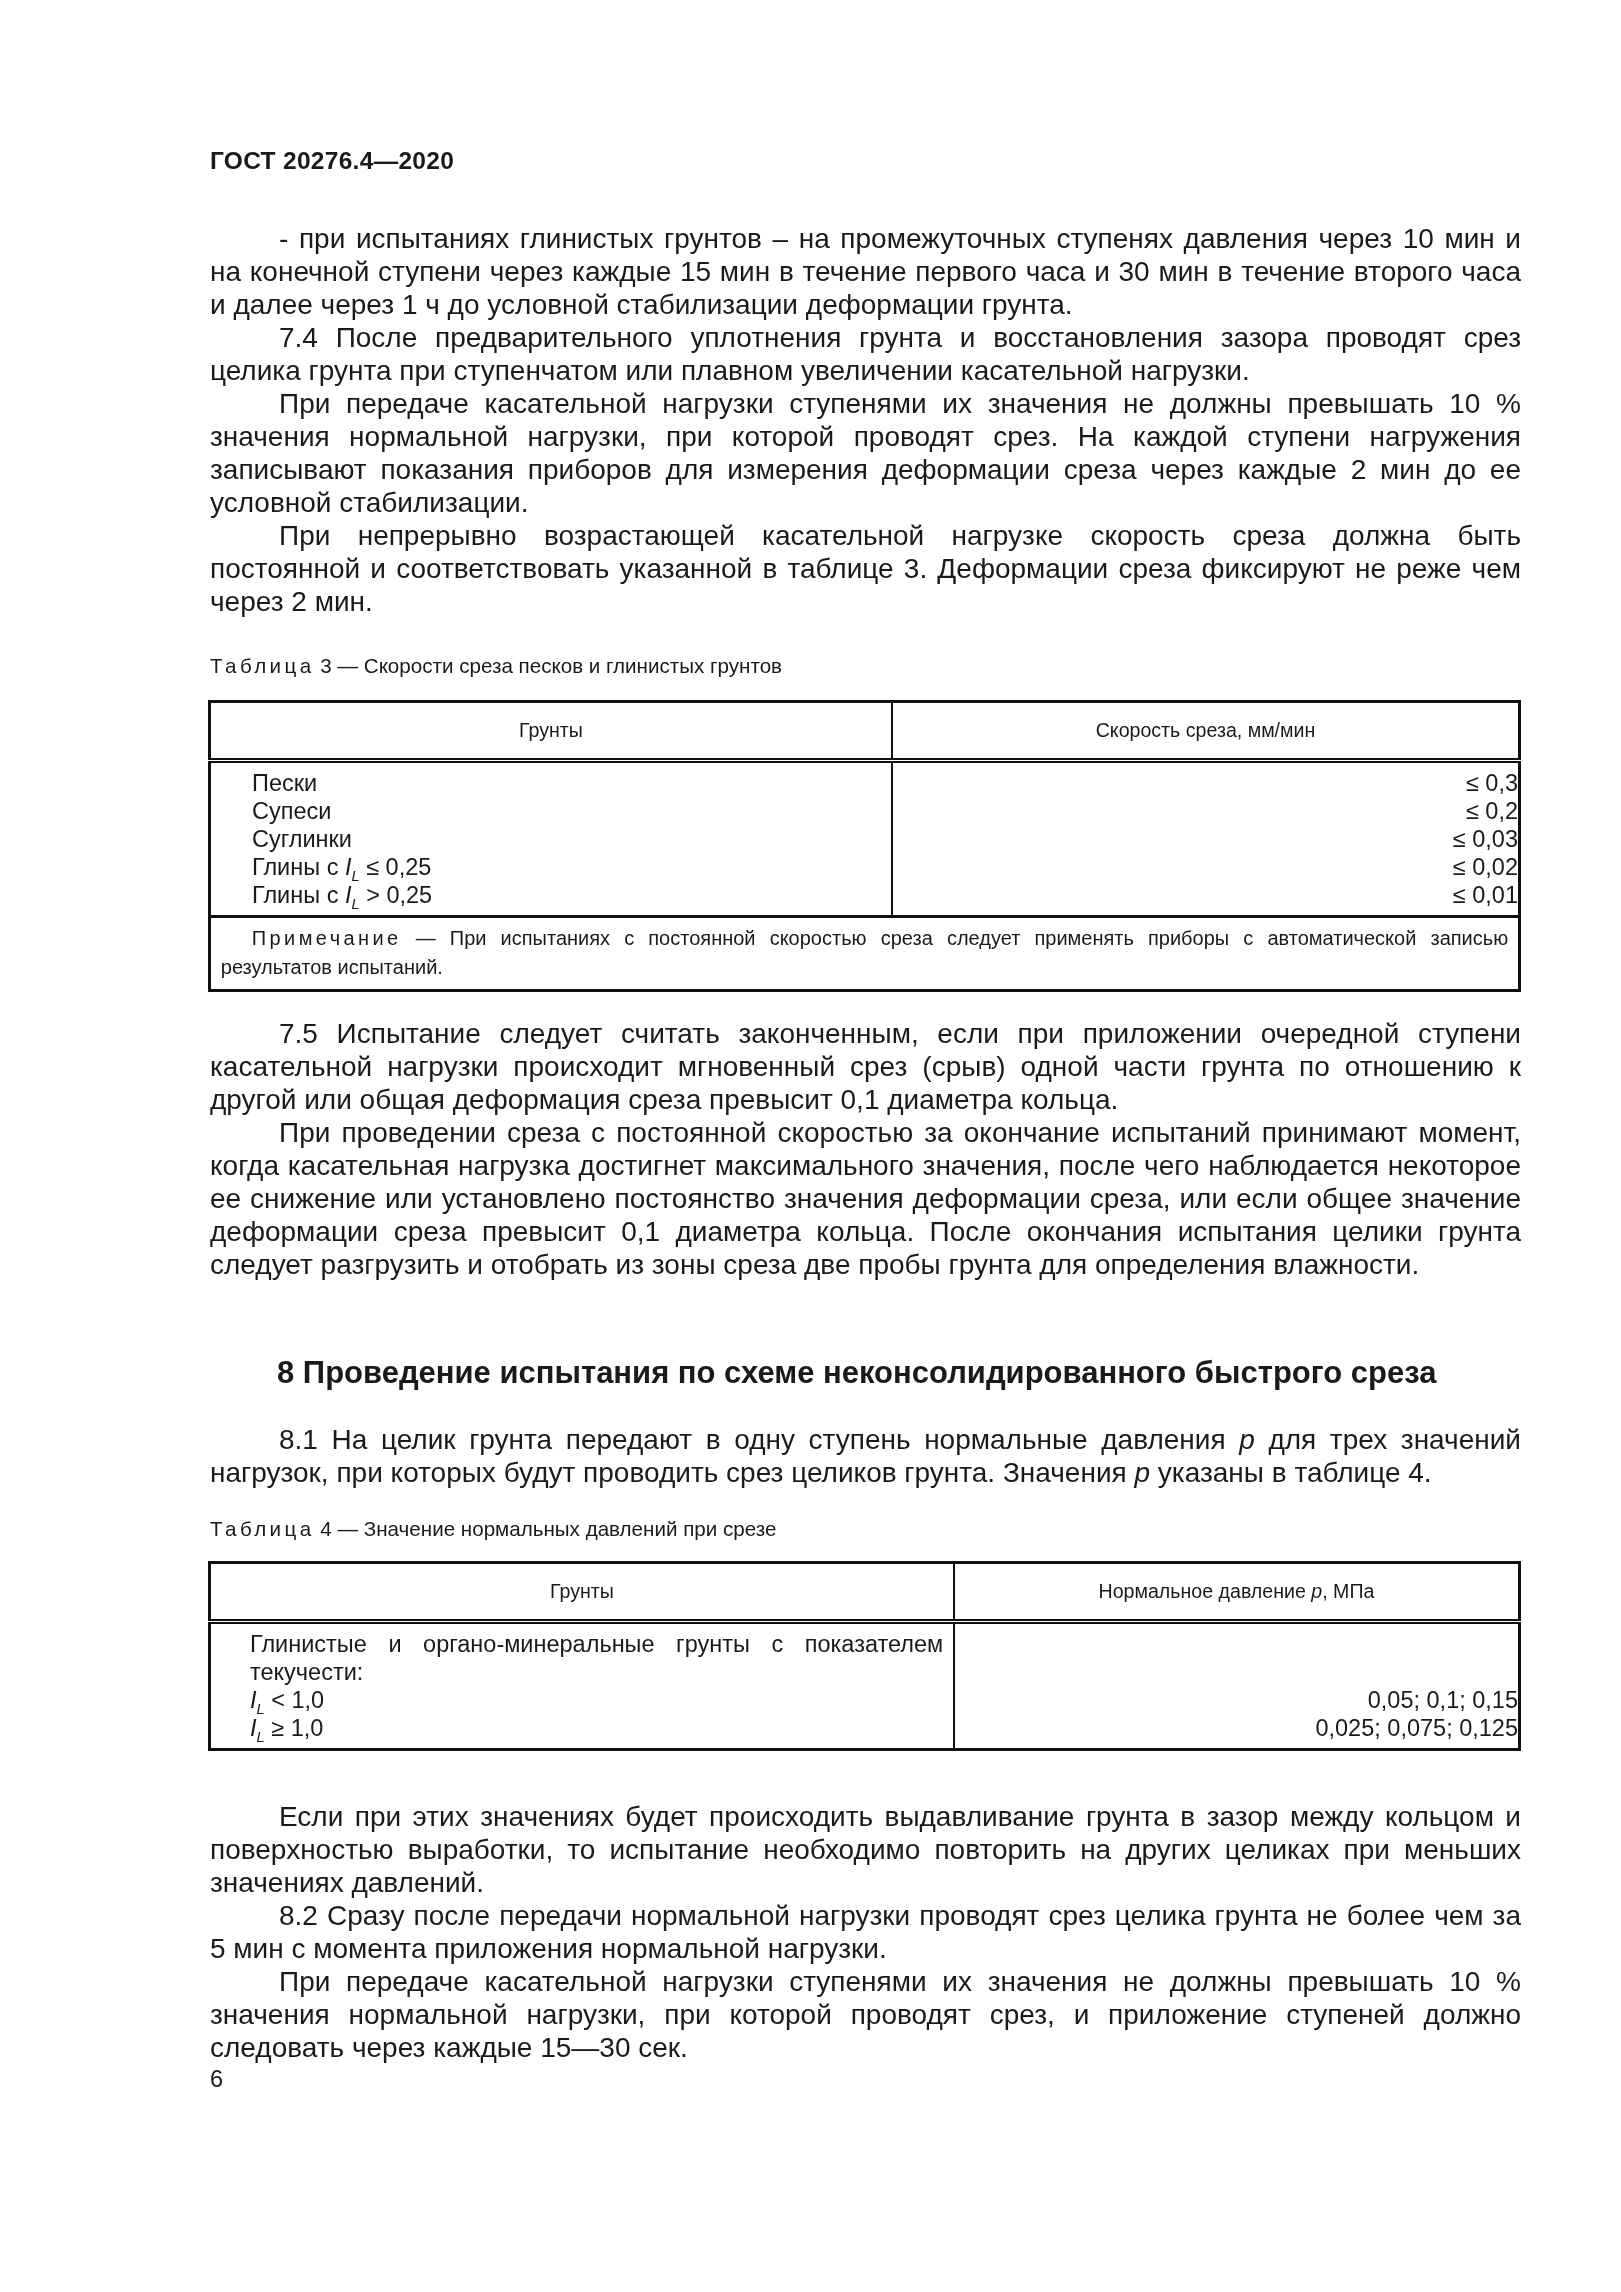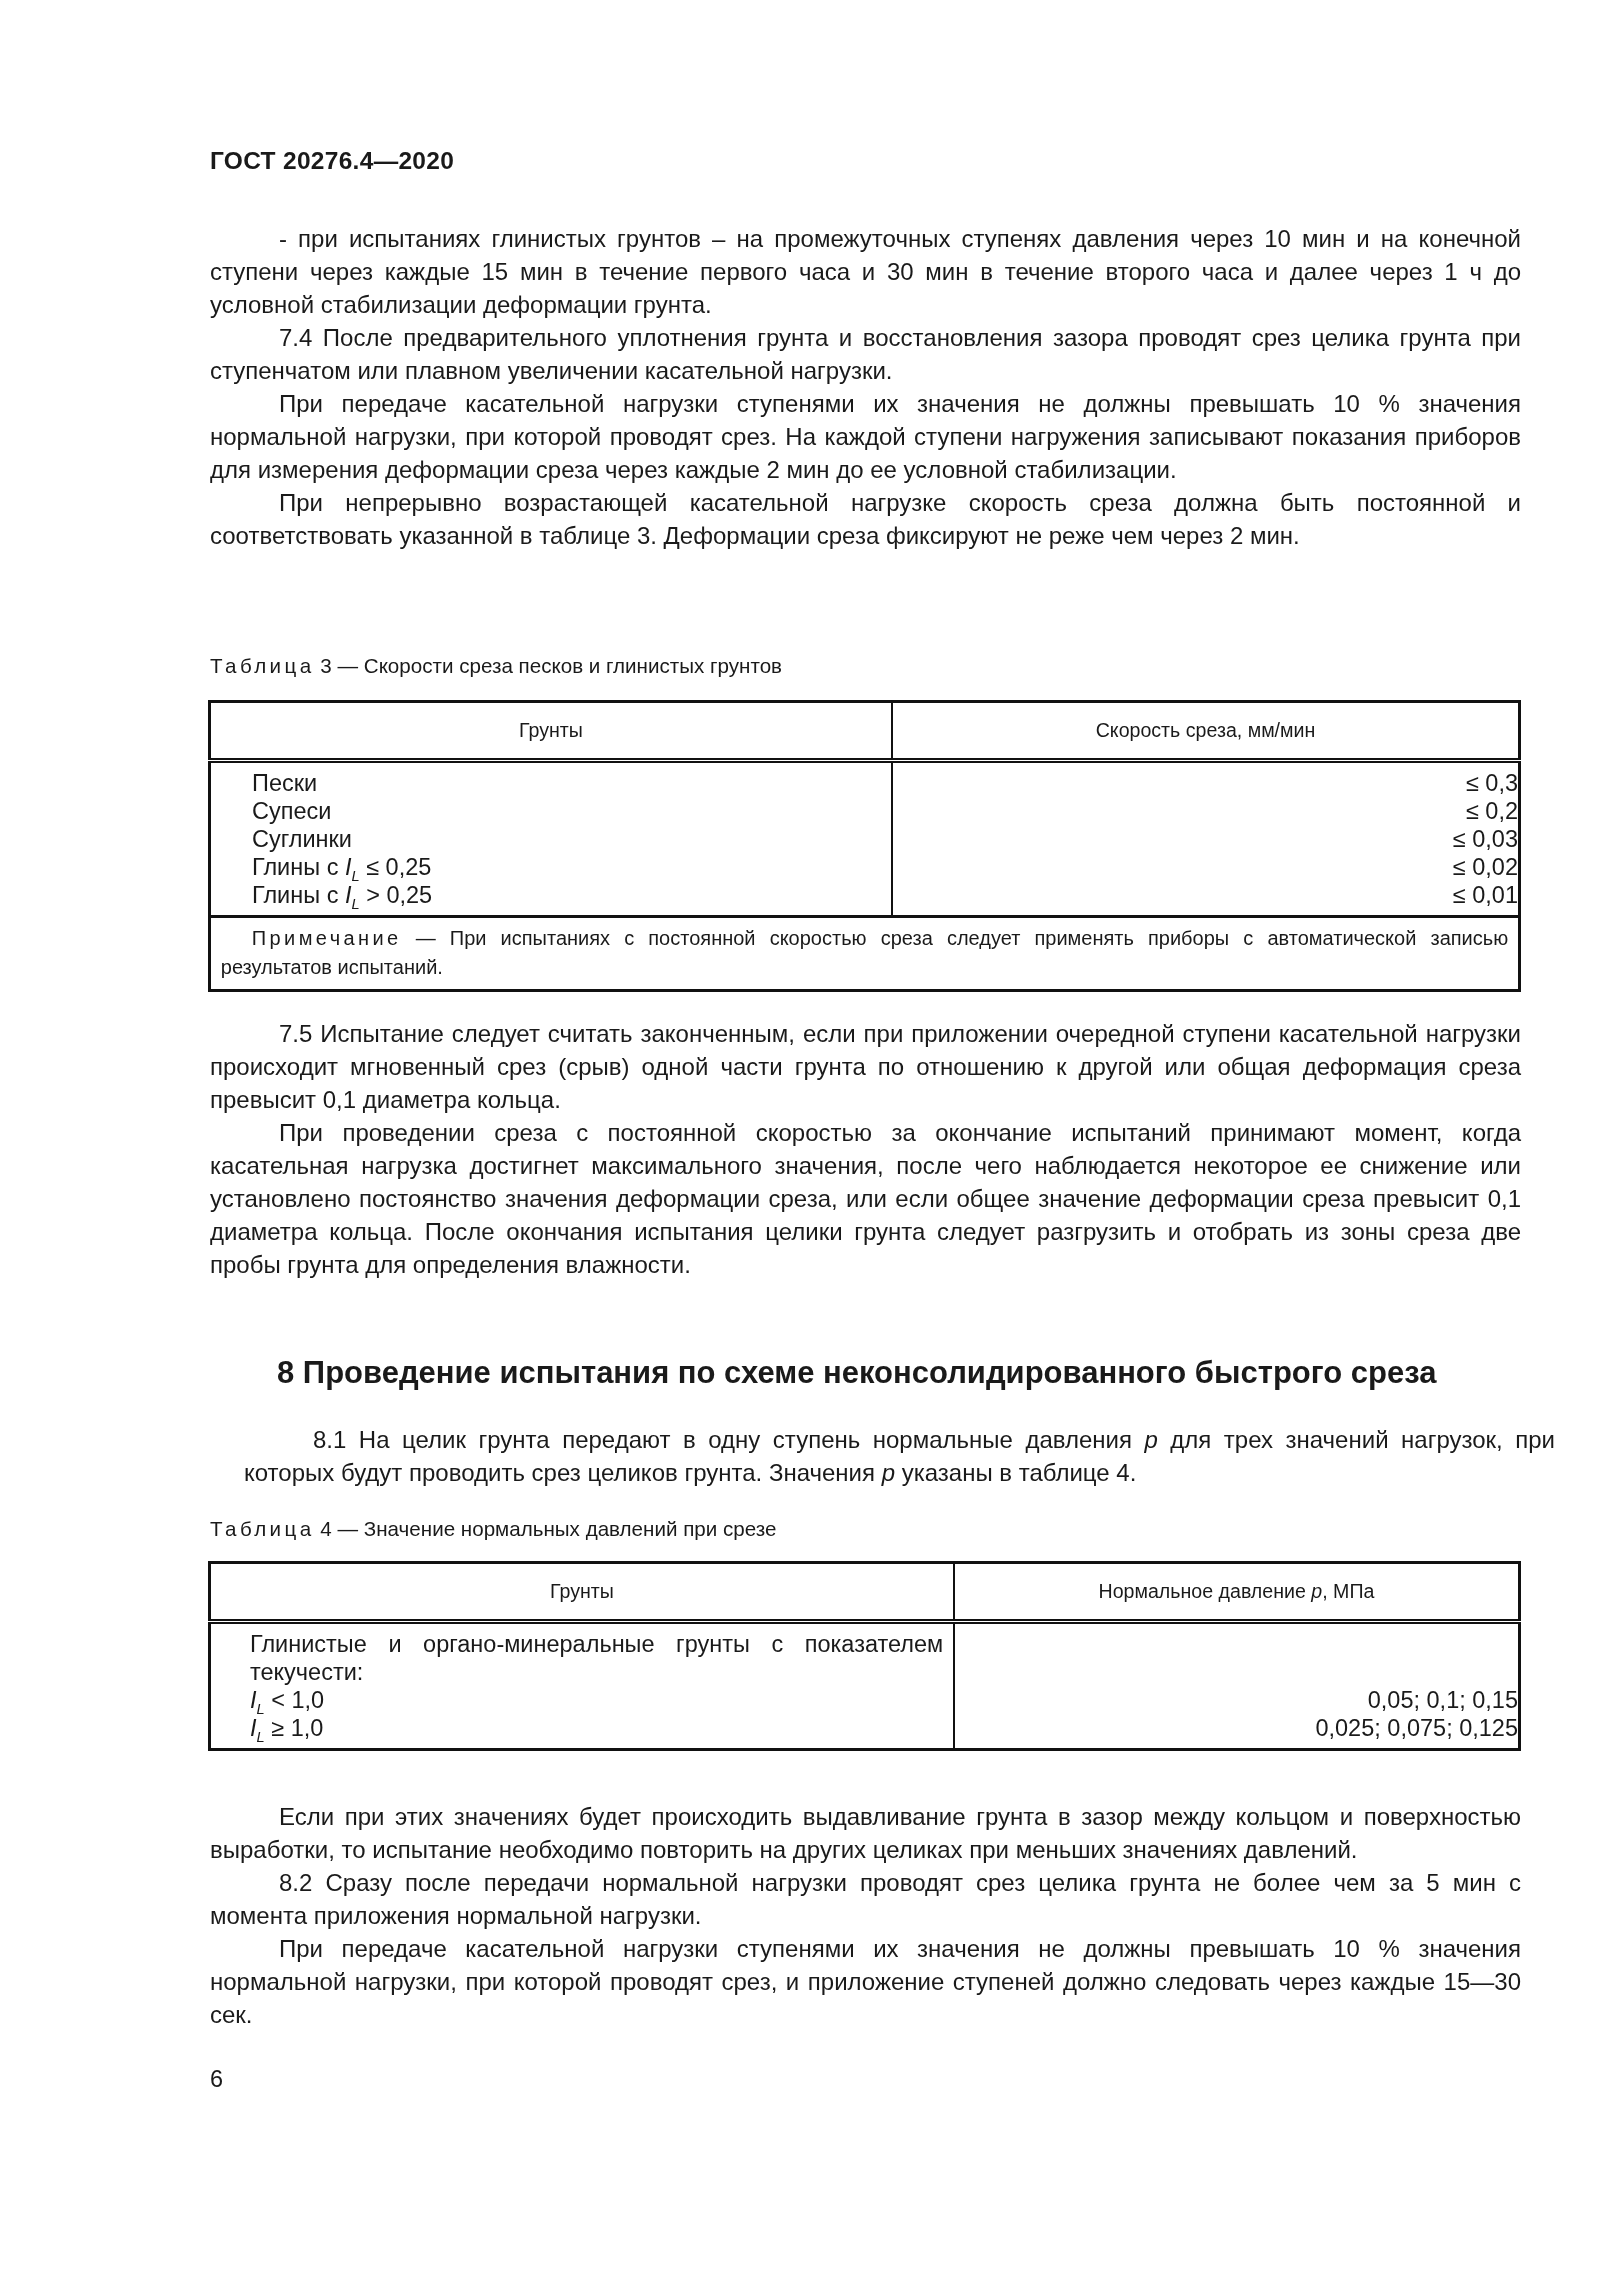--- a/index.html
+++ b/index.html
@@ -1,20 +1,20 @@
 <!DOCTYPE html>
 <html><head>
   <meta charset="utf-8">
   <style>
     html, body { margin: 0; padding: 0; background: #ffffff; }
     body { width: 1621px; height: 2293px; position: relative; overflow: hidden;
            font-family: "Liberation Sans", "DejaVu Sans", sans-serif; color: #1a1a1a; }
     .page { position: absolute; left: 16px; top: 0; width: 1621px; height: 1647px; }
     .doc-code { position: absolute; left: 194px; top: 147px; font-weight: bold; font-size: 24.5px; letter-spacing: 0.3px; }
-    .block { position: absolute; left: 194px; width: 1311px; font-size: 24px; line-height: 33px; text-align: justify; }
+    .block { position: absolute; left: 194px; width: 1311px; font-size: 28px; line-height: 33px; text-align: justify; }
     .block p { margin: 0; text-indent: 69px; text-align-last: left; }
     .caption { position: absolute; left: 194px; font-size: 20.6px; }
     .spaced { letter-spacing: 3.4px; }
     table.gost { position: absolute; left: 192px; border-collapse: collapse; font-size: 23.5px; }
     table.gost td, table.gost th { padding: 0; vertical-align: top; }
     .hdr { font-weight: normal; font-size: 19.6px; text-align: center; vertical-align: middle !important; }
     .t-outer { border: 3.9px solid #111; }
     .col-div { border-left: 2.9px solid #111; }
     .hdr-row th { border-bottom: 5.9px double #111; }
     .note-row td { border-top: 3.9px solid #111; }
@@ -74,21 +74,21 @@
   </tbody>
     </table>
 
   <div class="block" style="top:1017px;">
     <p>7.5 Испытание следует считать законченным, если при приложении очередной ступени касательной нагрузки происходит мгновенный срез (срыв) одной части грунта по отношению к другой или общая деформация среза превысит 0,1 диаметра кольца.</p>
     <p>При проведении среза с постоянной скоростью за окончание испытаний принимают момент, когда касательная нагрузка достигнет максимального значения, после чего наблюдается некоторое ее снижение или установлено постоянство значения деформации среза, или если общее значение деформации среза превысит 0,1 диаметра кольца. После окончания испытания целики грунта следует разгрузить и отобрать из зоны среза две пробы грунта для определения влажности.</p>
   </div>
 
   <div class="heading">8 Проведение испытания по схеме неконсолидированного быстрого среза</div>
 
-  <div class="block" style="top:1423px;margin-left:34px;">
+  <div class="block" style="top:1423px;">
     <p><span>8.1 На целик грунта передают в одну ступень нормальные давления </span><i class="var">p</i><span> для трех значений нагрузок, при которых будут проводить срез целиков грунта. Значения </span><i class="var">p</i><span> указаны в таблице 4.</span></p>
   </div>
 
   <div class="caption" style="top:1517px;">
     <span class="spaced">Таблица</span><span> 4 — Значение нормальных давлений при срезе</span>
   </div>
 
   <table class="gost t-outer" style="top:1561px; width:1313px;">
     <tbody>
         <tr class="hdr-row" style="height:59px;">

